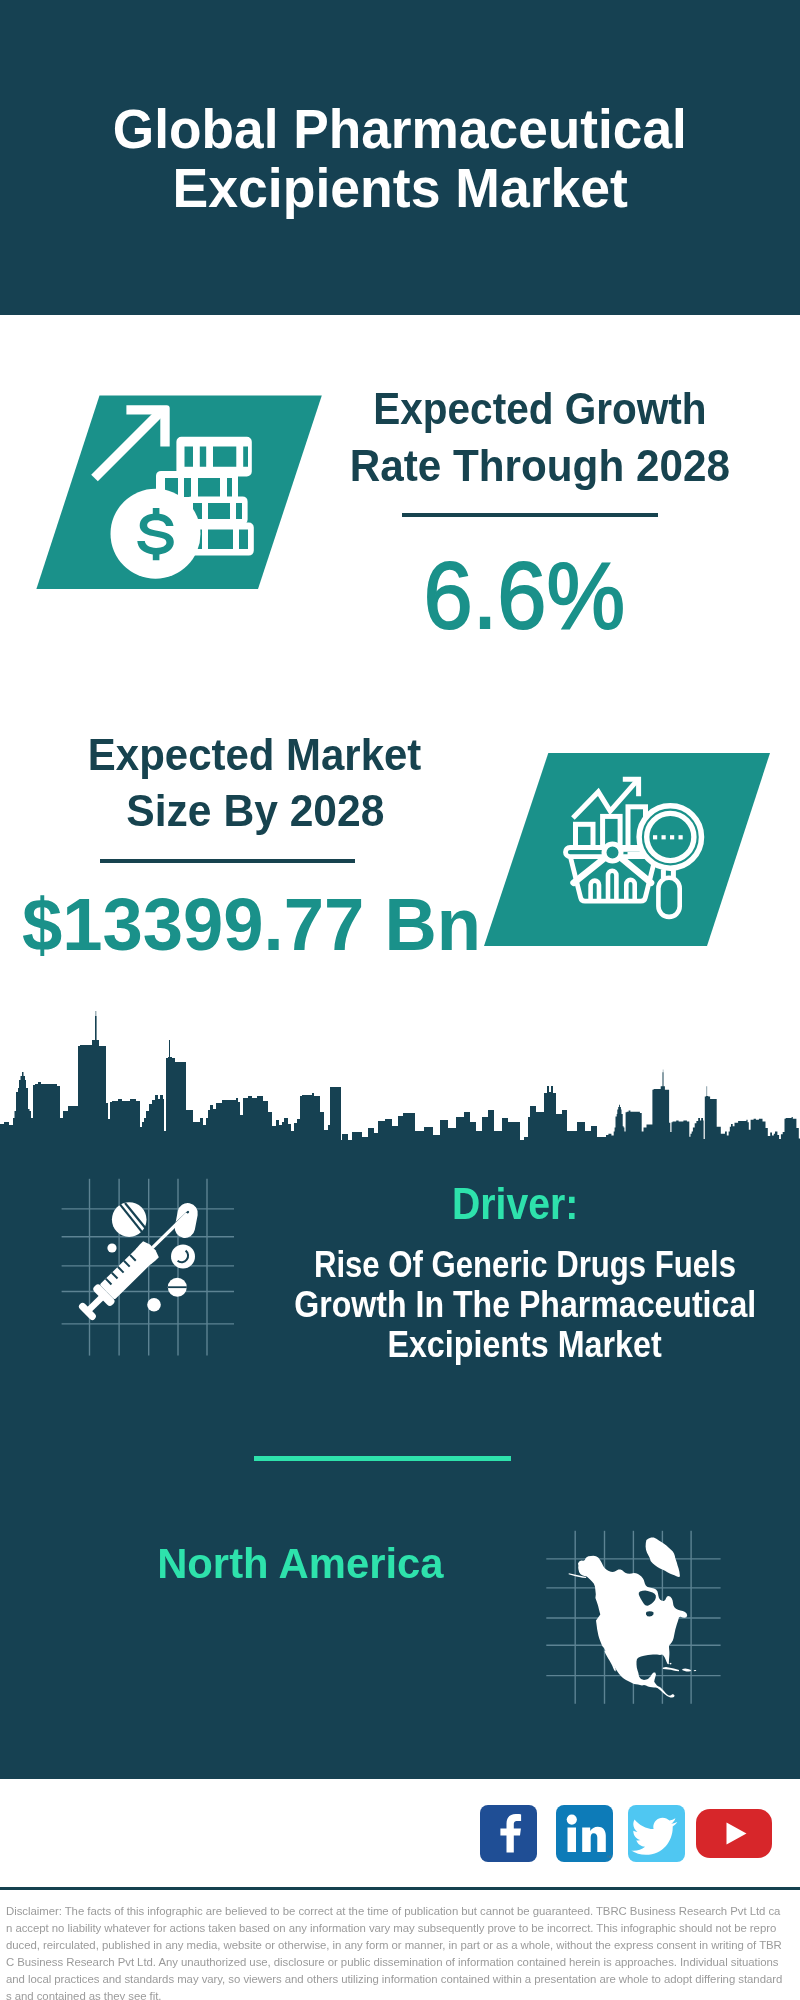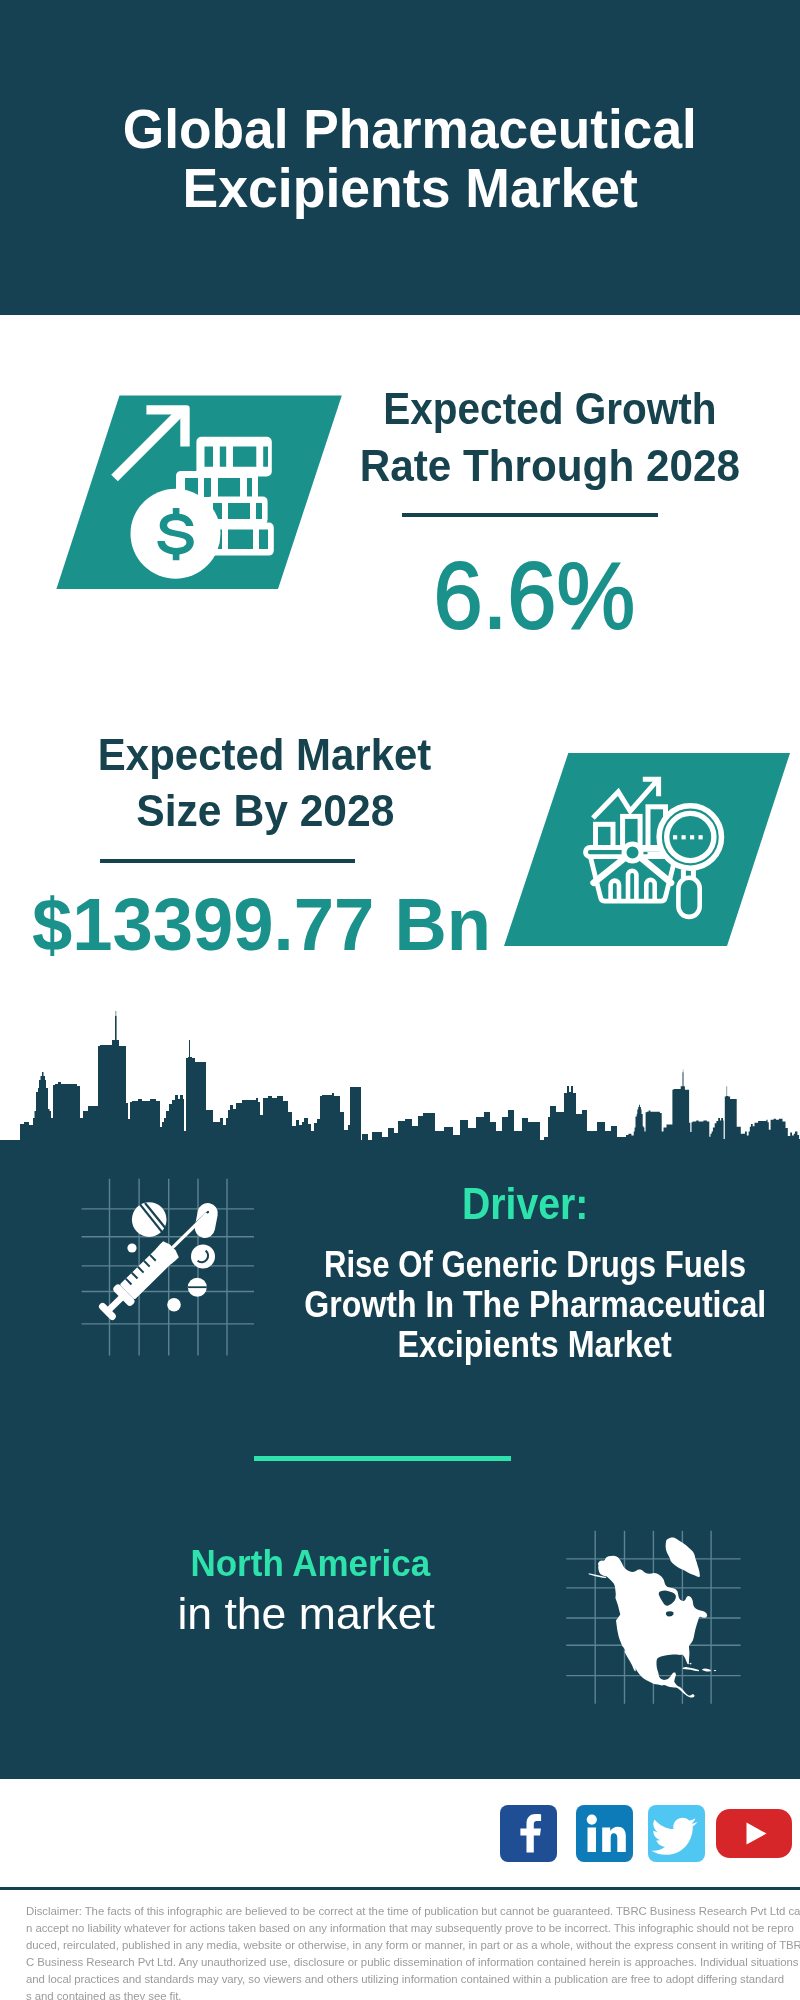--- a/index.html
+++ b/index.html
@@ -4,21 +4,21 @@
 <style>
   * { box-sizing: border-box; margin:0; padding:0; }
   html, body { width:800px; height:2000px; }
   body {
     font-family: "Liberation Sans", sans-serif;
     background:#ffffff;
     position:relative; overflow:hidden;
     -webkit-font-smoothing:antialiased;
   }
   .page { position:absolute; left:0; top:0; width:800px; height:2000px; }
-  .abs { position:absolute;padding-left:20px; }
+  .abs { position:absolute; }
 
   
   #header { left:0; top:0; width:800px; height:315px; background:#164152; }
   #page-title {
     left:0; top:0; width:800px;
     text-align:center; color:#ffffff;
     font-weight:bold; font-size:55.8px; line-height:59.5px;
   }
   #page-title > div > span { display:inline-block; white-space:nowrap; transform-origin:center; }
   #page-title > div:nth-child(1) > span { transform:scaleX(0.9541); }
@@ -81,21 +81,21 @@
   #driver-text > div { white-space:nowrap; }
   #section-divider { left:253.5px; top:1456px; width:257px; height:5px; background:#2ee2ac; }
 
   
   #region-text {
     left:0px; top:0; width:600px; text-align:center;
     color:#ffffff; font-weight:400; font-size:44px; line-height:49.5px;
   }
   #region-text > div { white-space:nowrap; }
   #region-text > div > span { display:inline-block; white-space:nowrap; transform-origin:center; }
-  #region-text > div:nth-child(1) { font-size:36px; }
+  #region-text > div:nth-child(1) { font-size:43px; }
   #region-text > div:nth-child(1) > span { transform:scaleX(0.9717); }
   #region-text > div:nth-child(2) > span { transform:scaleX(1.0126); margin-right:7.8px; }
   #region-text > div:nth-child(3) > span { transform:scaleX(1.0172); }
   #region-text > div { white-space:nowrap; }
   #region-text .hl { color:#2ee2ac; font-weight:bold; }
   #map-icon { left:540px; top:1520px; width:190px; height:190px; }
 
   
   #source-text {
     left:36px; top:0; width:470px;
@@ -298,21 +298,20 @@
   <div class="abs" id="driver-label" style="top:1182.3px"><span>Driver:</span></div>
   <div class="abs" id="driver-text" style="top:1245px">
     <div><span>Rise Of Generic Drugs Fuels</span></div>
     <div><span>Growth In The Pharmaceutical</span></div>
     <div><span>Excipients Market</span></div>
   </div>
   <div class="abs" id="section-divider"></div>
 
   <div class="abs" id="region-text" style="top:1539px">
     <div class="hl"><span>North America</span></div>
-    <div><span>in the market</span></div>
   </div>
   <div class="abs" id="map-icon">
     <svg width="190" height="190" viewBox="0 0 190 190" xmlns="http://www.w3.org/2000/svg">
       <g stroke="#5d8393" stroke-width="1.4">
         <line x1="35.2" y1="10.8" x2="35.2" y2="183.8"></line>
         <line x1="64.5" y1="10.8" x2="64.5" y2="183.8"></line>
         <line x1="93.4" y1="10.8" x2="93.4" y2="183.8"></line>
         <line x1="122.4" y1="10.8" x2="122.4" y2="183.8"></line>
         <line x1="151.1" y1="10.8" x2="151.1" y2="183.8"></line>
         <line x1="6.3" y1="38.9" x2="180.6" y2="38.9"></line>
@@ -365,20 +364,20 @@
       </g>
       <g transform="translate(216,0)">
         <rect x="0" y="4" width="76" height="49" rx="14" fill="#d7262a"></rect>
         <path fill="#ffffff" d="M30.5 17.5 L50.5 28.5 L30.5 39.5 Z"></path>
       </g>
     </svg>
   </div>
   <div class="abs" id="footer-line"></div>
   <div class="abs" id="disclaimer">
       <div>Disclaimer: The facts of this infographic are believed to be correct at the time of publication but cannot be guaranteed. TBRC Business Research Pvt Ltd ca</div>
-      <div>n accept no liability whatever for actions taken based on any information that may subsequently prove to be incorrect. This infographic should not be repro</div>
+      <div>n accept no liability whatever for actions taken based on any information vary may subsequently prove to be incorrect. This infographic should not be repro</div>
       <div>duced, reirculated, published in any media, website or otherwise, in any form or manner, in part or as a whole, without the express consent in writing of TBR</div>
       <div>C Business Research Pvt Ltd. Any unauthorized use, disclosure or public dissemination of information contained herein is approaches. Individual situations</div>
-      <div>and local practices and standards may vary, so viewers and others utilizing information contained within a publication are free to adopt differing standard</div>
+      <div>and local practices and standards may vary, so viewers and others utilizing information contained within a presentation are whole to adopt differing standard</div>
       <div>s and contained as they see fit.</div>
     </div>
 
 </div>
 
 </body></html>

